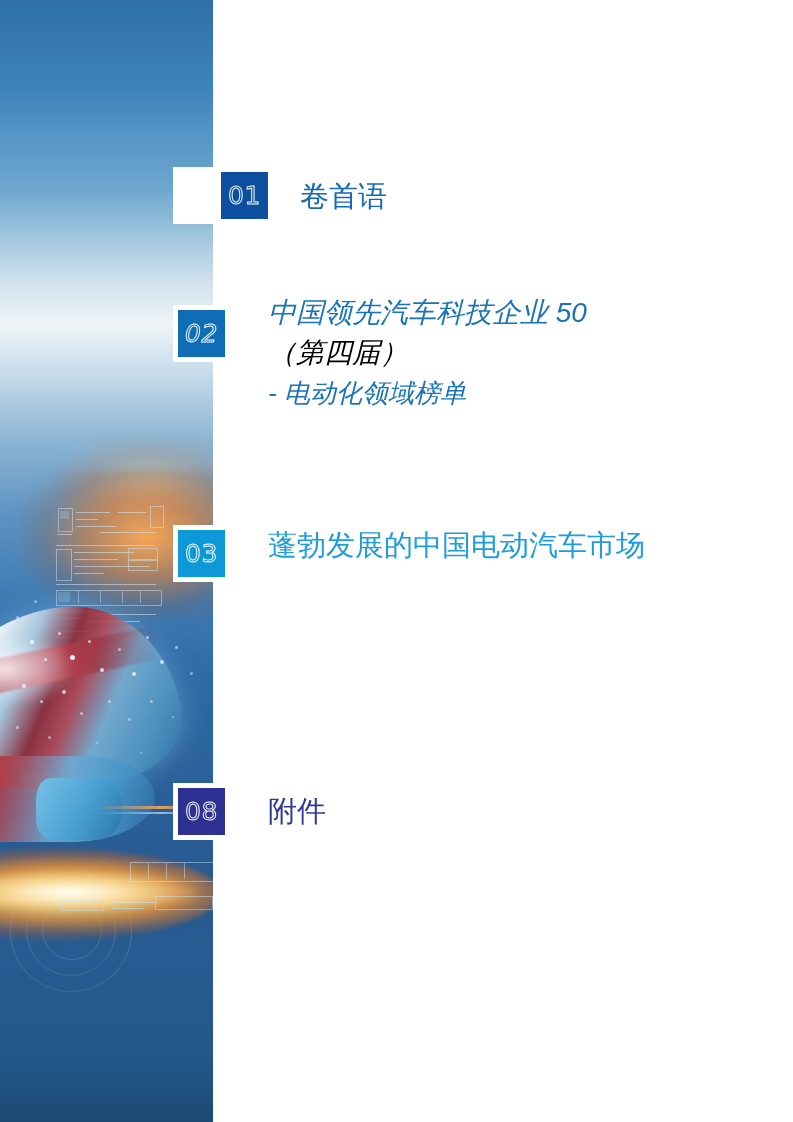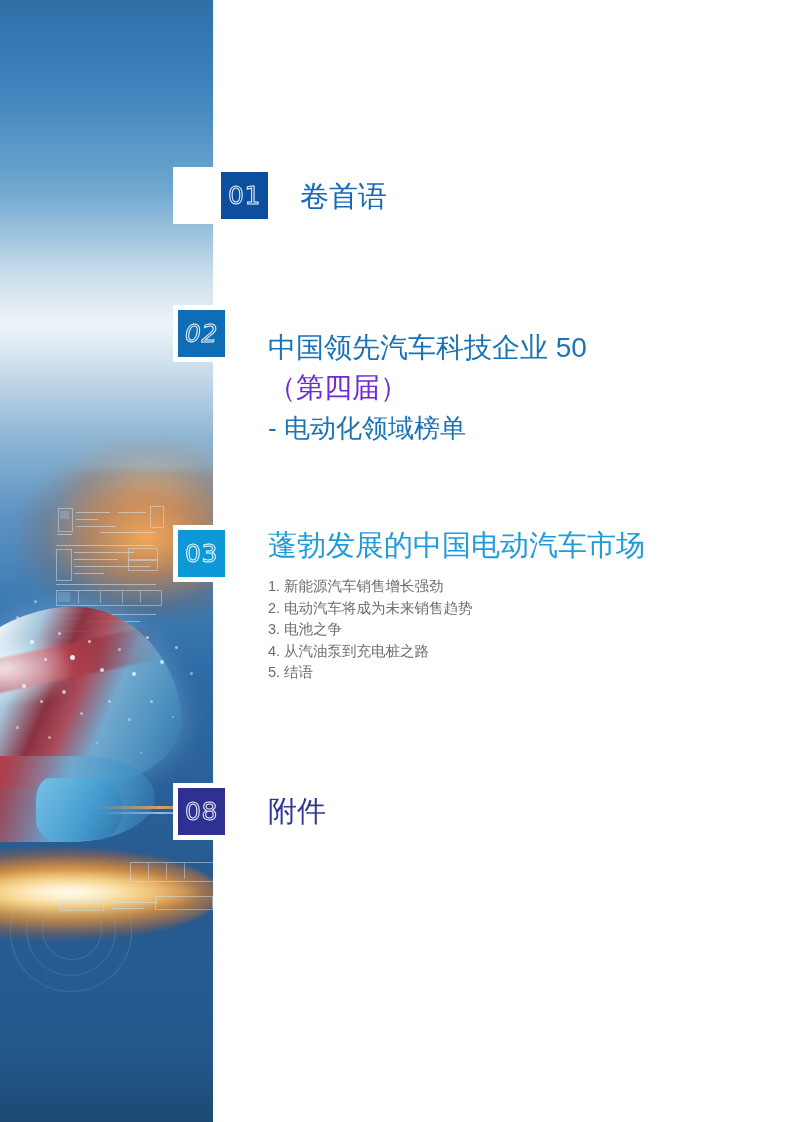--- a/index.html
+++ b/index.html
@@ -278,40 +278,33 @@
   </div>
   <div class="entry" style="left:268px;top:176px;margin-left:32px;">
     <div class="entry-title" id="t01l0" style="font-size: 29px; line-height: 40px; color: rgb(22, 104, 184);">卷首语</div>
   </div>
 
   <div class="badge" style="left:173px;top:305px;font-style:italic;">
     <div class="badge-sq" id="sq02" style="background: rgb(14, 109, 181);">
       <span class="badge-num">02</span>
     </div>
   </div>
-  <div class="entry" style="left:268px;top:328px;">
+  <div class="entry" style="left:268px;top:293px;font-style:italic;">
     <div class="entry-title" id="t02l0" style="font-size: 28px; line-height: 40px; color: rgb(25, 115, 184);">中国领先汽车科技企业 50</div>
-    <div class="entry-title" id="t02l1" style="font-size: 28px; line-height: 40px; color: #6d28d9;">（第四届）</div>
+    <div class="entry-title" id="t02l1" style="font-size: 28px; line-height: 40px; color: #000000;">（第四届）</div>
     <div class="entry-title" id="t02l2" style="font-size: 26px; line-height: 40px; color: rgb(25, 115, 184);">- 电动化领域榜单</div>
   </div>
 
   <div class="badge" style="left:173px;top:525px;">
     <div class="badge-sq" id="sq03" style="background: rgb(13, 152, 216);">
       <span class="badge-num">03</span>
     </div>
   </div>
   <div class="entry" style="left:268px;top:524px;">
     <div class="entry-title" id="t03l0" style="font-size: 29px; line-height: 42px; color: rgb(30, 156, 220);">蓬勃发展的中国电动汽车市场</div>
-    <ul class="sub-list" id="sub03" style="margin-top:10px;">
-        <li class="sub-item">1. 新能源汽车销售增长强劲</li>
-        <li class="sub-item">2. 电动汽车将成为未来销售趋势</li>
-        <li class="sub-item">3. 电池之争</li>
-        <li class="sub-item">4. 从汽油泵到充电桩之路</li>
-        <li class="sub-item">5. 结语</li>
-      </ul>
   </div>
 
   <div class="badge" style="left:173px;top:783px;">
     <div class="badge-sq" id="sq04" style="background: rgb(46, 49, 146);">
       <span class="badge-num">08</span>
     </div>
   </div>
   <div class="entry" style="left:268px;top:791px;">
     <div class="entry-title" id="t04l0" style="font-size: 29px; line-height: 40px; color: rgb(47, 58, 150);">附件</div>
   </div>

